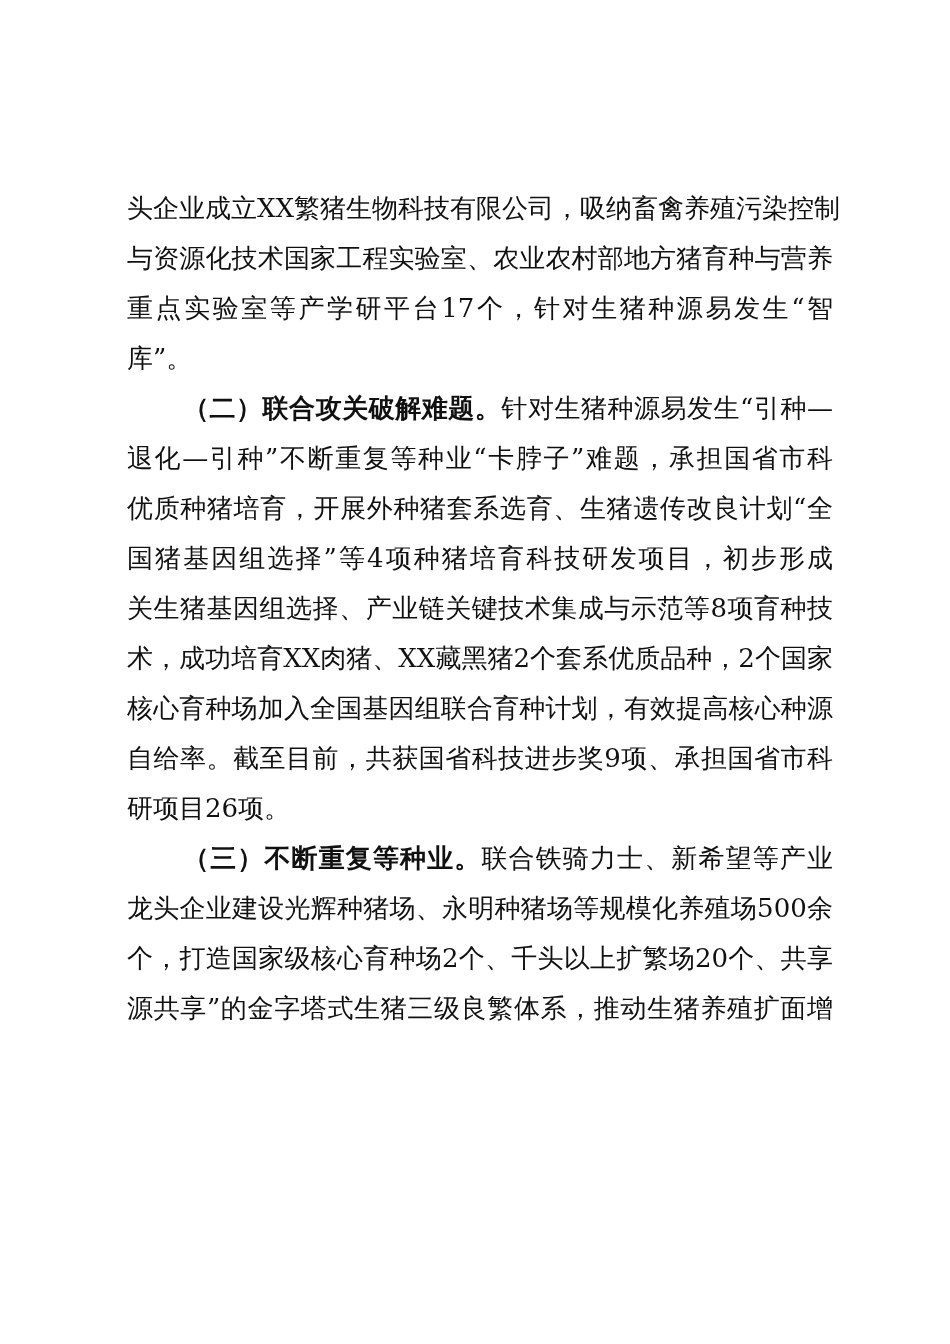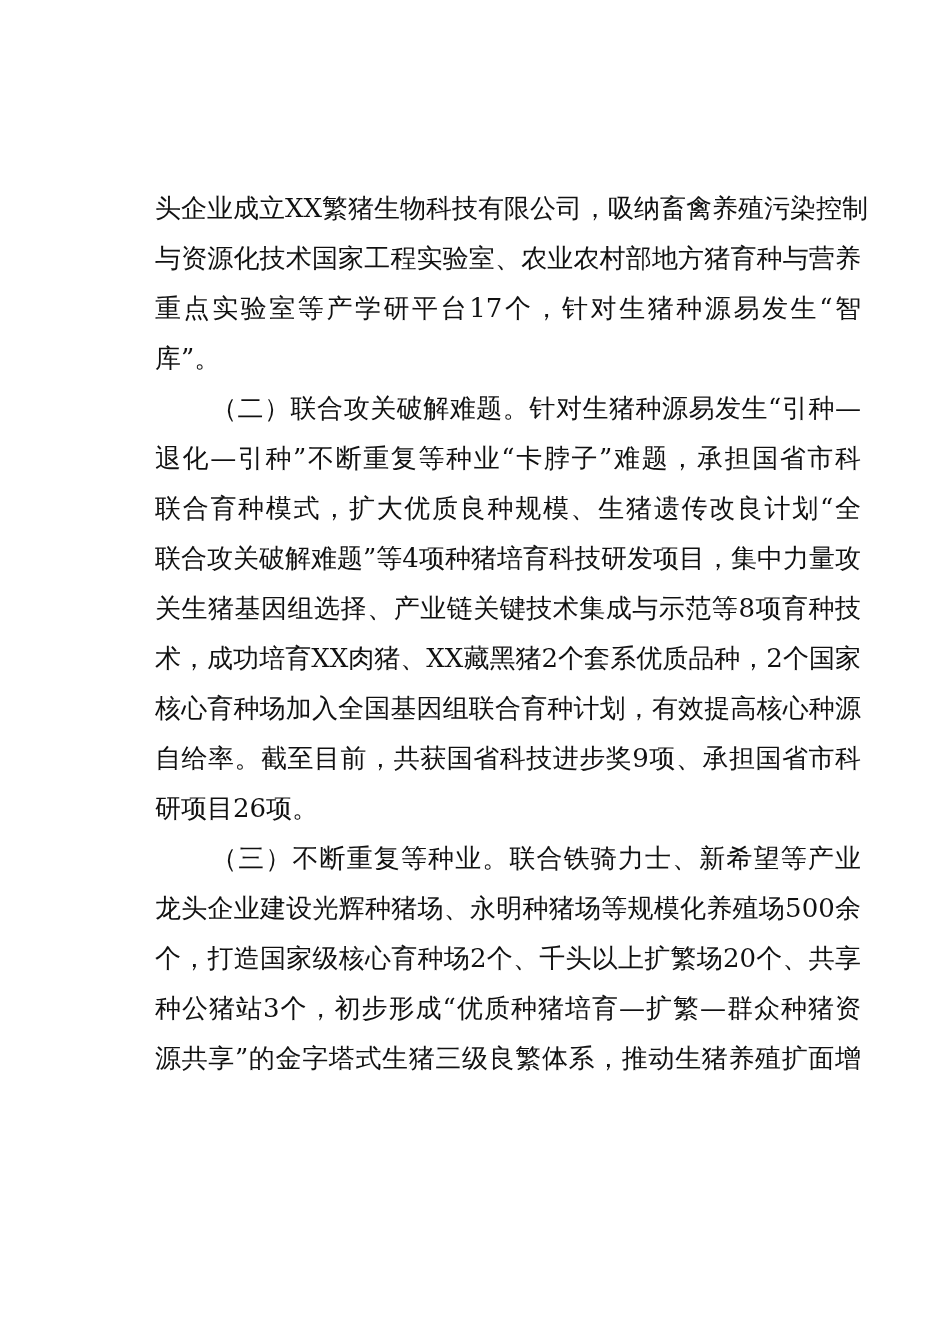--- a/index.html
+++ b/index.html
@@ -1,56 +1,55 @@
 <!DOCTYPE html>
 <html><head>
   <meta charset="utf-8">
   <style>
     html, body { margin: 0; padding: 0; background: #ffffff; }
     body { width: 950px; height: 1344px; position: relative; overflow: hidden; }
-    .page { position: absolute; left: 127px; top: 183px; width: 706px; margin-left: 28px; }
+    .page { position: absolute; left: 127px; top: 183px; width: 706px; }
     .line {
       font-family: "DejaVu Serif", "Liberation Serif", serif;
       font-size: 26px;
       line-height: 50px;
       height: 50px;
       color: #111111;
       white-space: nowrap;
       text-align: justify;
       text-align-last: justify;
       letter-spacing: 0;
     }
     .line.last { text-align-last: left; }
     .line.indent { padding-left: 56px; }
-    .bold { font-weight: normal; }
+    .bold { font-weight: bold; }
   </style>
 </head>
 <body>
 
 <div class="page">
 
   <div>
     <div class="line">头企业成立XX繁猪生物科技有限公司，吸纳畜禽养殖污染控制</div>
     <div class="line">与资源化技术国家工程实验室、农业农村部地方猪育种与营养</div>
     <div class="line">重点实验室等产学研平台17个，针对生猪种源易发生“智</div>
     <div class="line last">库”。</div>
   </div>
 
   <div>
     <div class="line indent"><span class="bold">（二）联合攻关破解难题。</span><span>针对生猪种源易发生“引种—</span></div>
     <div class="line">退化—引种”不断重复等种业“卡脖子”难题，承担国省市科</div>
-    <div class="line">联合育种模式，扩大优质良种规模、生猪遗传改良计划“全</div>
-    <div class="line">联合攻关破解难题”等4项种猪培育科技研发项目，集中力量攻</div>
+    <div class="line">优质种猪培育，开展外种猪套系选育、生猪遗传改良计划“全</div>
+    <div class="line">国猪基因组选择”等4项种猪培育科技研发项目，初步形成</div>
     <div class="line">关生猪基因组选择、产业链关键技术集成与示范等8项育种技</div>
     <div class="line">术，成功培育XX肉猪、XX藏黑猪2个套系优质品种，2个国家</div>
     <div class="line">核心育种场加入全国基因组联合育种计划，有效提高核心种源</div>
     <div class="line">自给率。截至目前，共获国省科技进步奖9项、承担国省市科</div>
     <div class="line last">研项目26项。</div>
   </div>
 
   <div>
     <div class="line indent"><span class="bold">（三）不断重复等种业。</span><span>联合铁骑力士、新希望等产业</span></div>
     <div class="line">龙头企业建设光辉种猪场、永明种猪场等规模化养殖场500余</div>
     <div class="line">个，打造国家级核心育种场2个、千头以上扩繁场20个、共享</div>
-    <div class="line">种公猪站3个，初步形成“优质种猪培育—扩繁—群众种猪资</div>
     <div class="line">源共享”的金字塔式生猪三级良繁体系，推动生猪养殖扩面增</div>
   </div>
 </div>
 
 </body></html>

